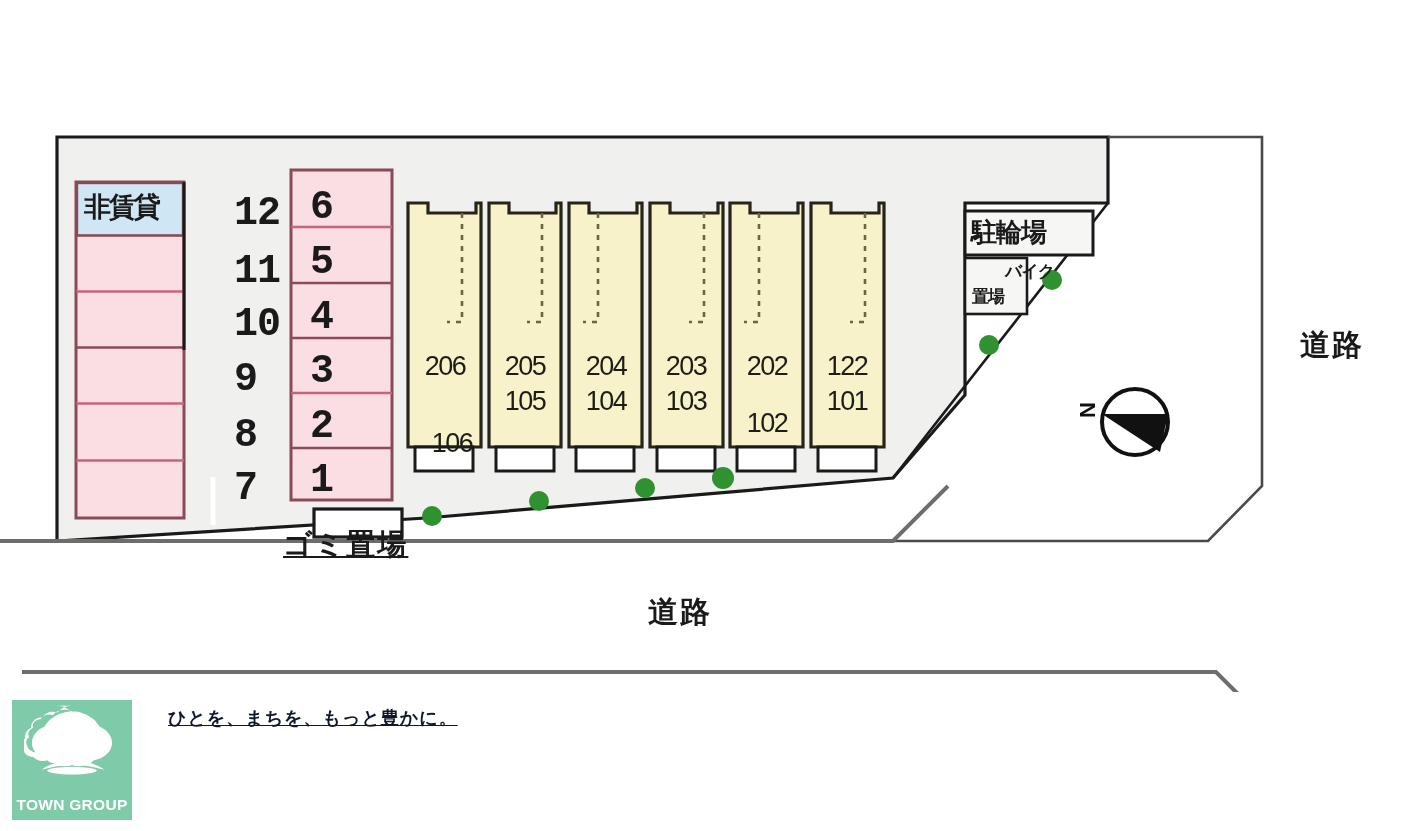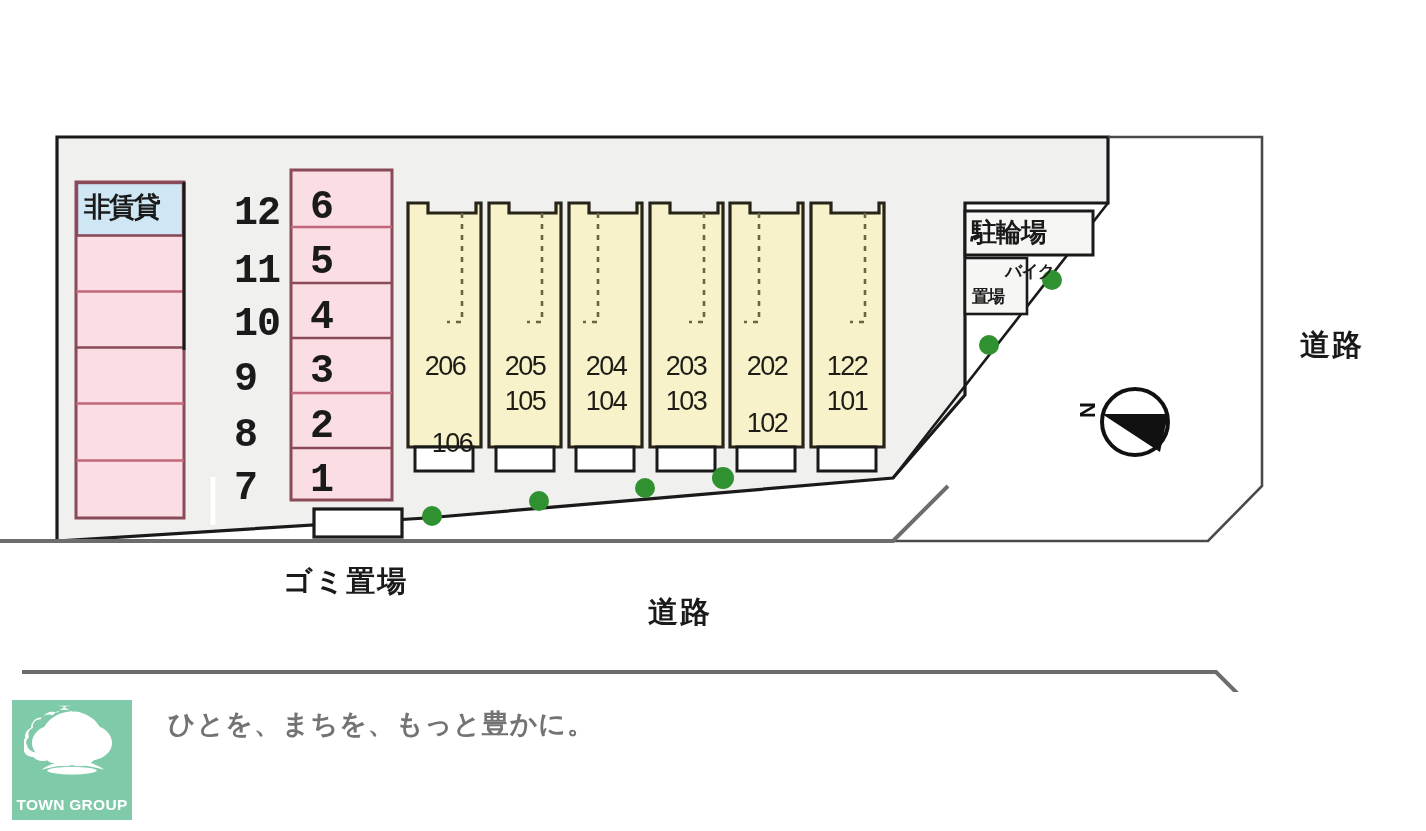--- a/index.html
+++ b/index.html
@@ -100,25 +100,26 @@
     letter-spacing: 0.3px;
     font-family: "Liberation Sans", "DejaVu Sans", sans-serif;
     margin-top: 12px;
   }
   #brand-text {
     position: absolute;
     left: 168px;
     top: 14px;
   }
   #tagline {
-    color: #737373;
-    font-size: 27px;
+    color: #0f172a;
+    font-size: 18px;
     letter-spacing: 1px;
     font-family: "DejaVu Sans", "Liberation Sans", sans-serif;
     white-space: nowrap;
+    text-decoration: underline;
   }
   #brandname {
     color: #7ecaa9;
     font-size: 57px;
     font-weight: bold;
     letter-spacing: 2px;
     margin-top: 6px;
     font-family: "DejaVu Sans", "Liberation Sans", sans-serif;
     white-space: nowrap;
   }
@@ -244,21 +245,21 @@
   <div class="unit-label" style="left:727px; top:351px;">202</div>
   <div class="unit-label" style="left:727px; top:386px;margin-top:22px;">102</div>
 
   <div class="unit-label" style="left:807px; top:351px;">122</div>
   <div class="unit-label" style="left:807px; top:386px;">101</div>
 
   <div class="txt jp chuurinjou" style="left:971px; top:219px;">駐輪場</div>
   <div class="txt jp bike1" style="left:1005px; top:263px;">バイク</div>
   <div class="txt jp bike2" style="left:972px; top:288px;">置場</div>
 
-  <div class="txt jp gomi-label" style="left:283px; top:567px;">ゴミ置場</div>
+  <div class="txt jp gomi-label" style="left:283px; top:530px;text-decoration:underline;">ゴミ置場</div>
 
   <div class="txt jp road-label" style="left:1300px; top:330px;">道路</div>
   <div class="txt jp road-label" style="left:648px; top:597px;">道路</div>
 
   <div id="footer">
 
     <div id="logo-mark">
       <svg id="logo-tree" viewBox="0 0 100 86">
         <g fill="#ffffff">
           <path d="M50 4

